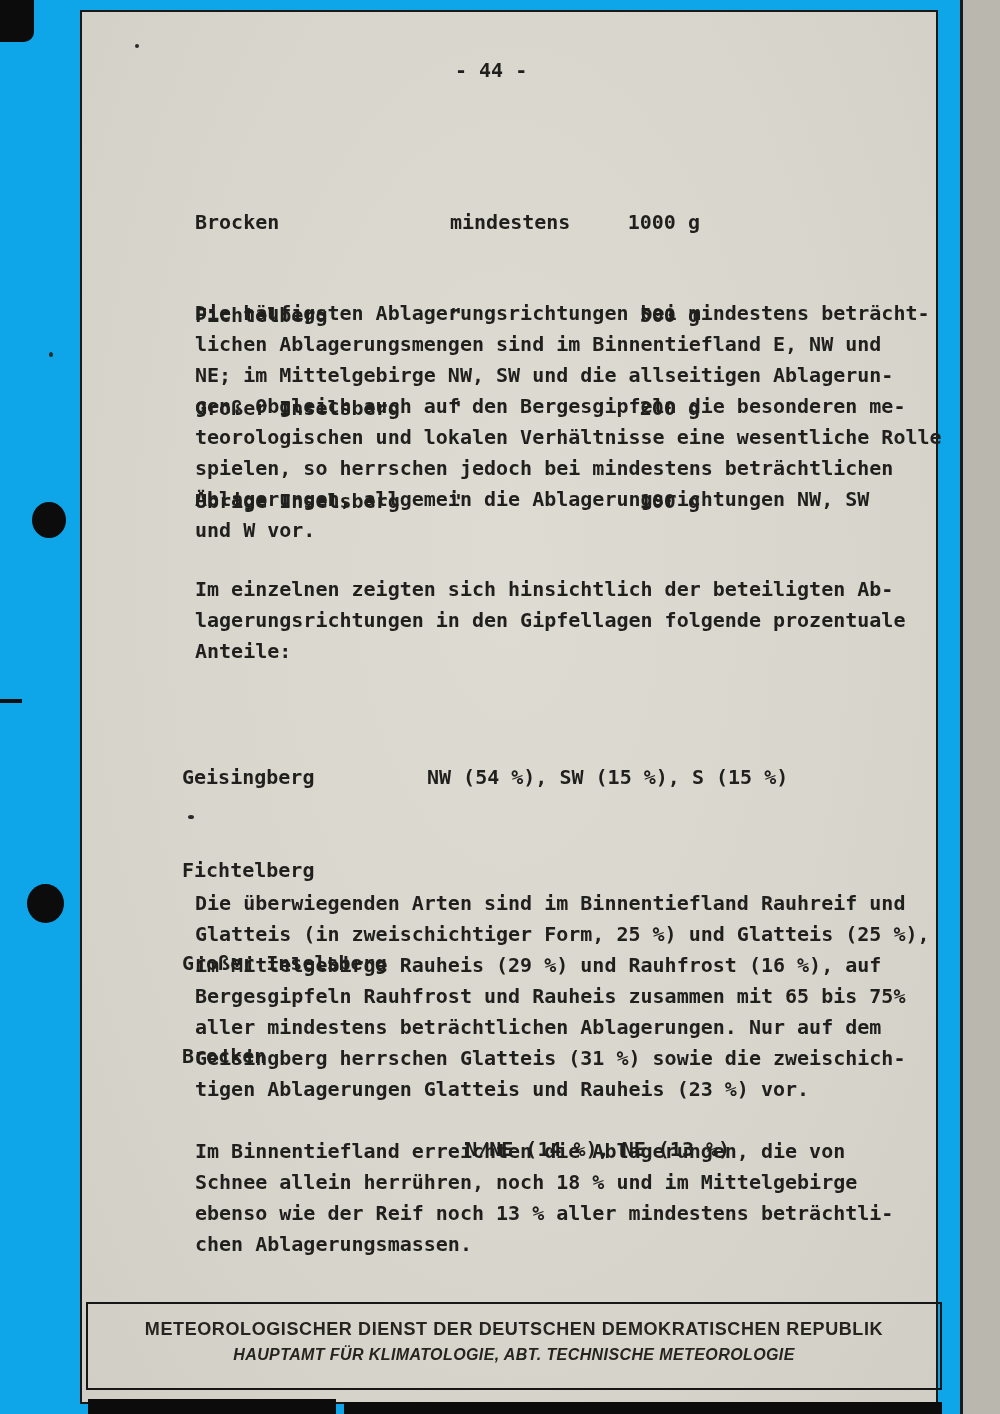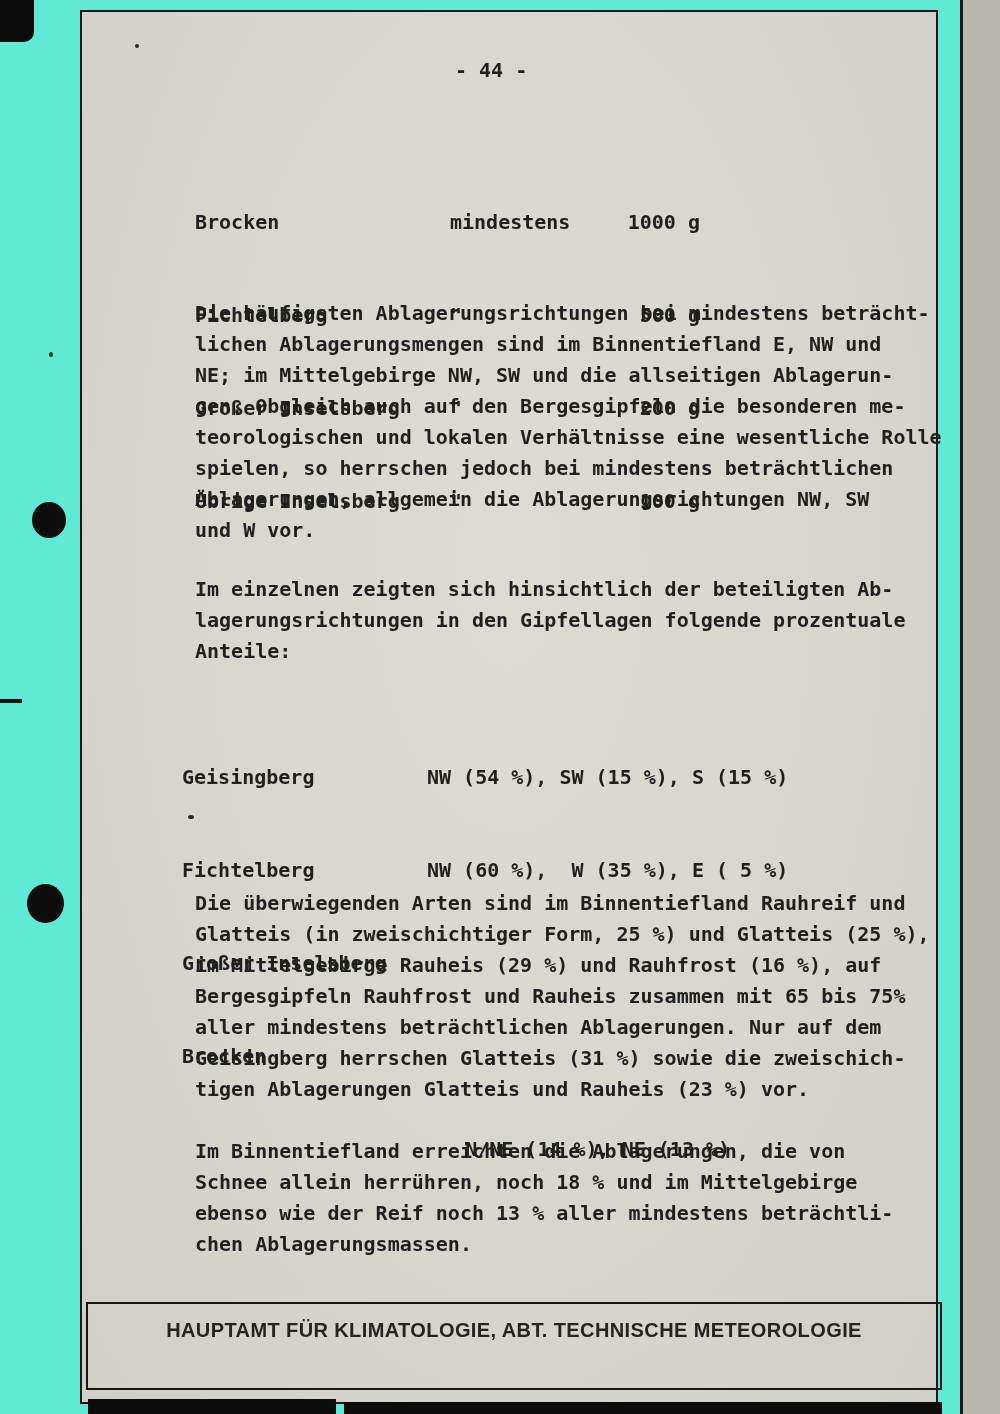--- a/index.html
+++ b/index.html
@@ -1,19 +1,19 @@
 <!DOCTYPE html>
 <html><head>
 <meta charset="utf-8">
 <style>
   html,body { margin:0; padding:0; }
   .scan {
     position:relative;
     width:1000px; height:1414px;
-    background:#5eead4;
+    background:#0ea5e9;
     overflow:hidden;
     font-family:"DejaVu Sans Mono", monospace;
     color:#1f1f1d;
   }
   .paper {
     position:absolute; left:80px; top:10px;
     width:858px; height:1394px;
     box-sizing:border-box;
     border:2px solid #181818;
     background:radial-gradient(ellipse at 50% 40%, #dedbd2 0%, #d8d5cc 60%, #d1cec5 100%);
@@ -48,21 +48,21 @@
     position:absolute; left:86px; top:1302px;
     width:856px; height:88px;
     box-sizing:border-box;
     border:2px solid #161616;
     display:flex; flex-direction:column; align-items:center;
     padding-top:15px; gap:6px;
     font-family:"Liberation Sans", sans-serif;
     color:#242420;
   }
   .footer-line1 { font-size:18px; letter-spacing:0.6px; font-weight:bold; }
-  .footer-line2 { font-size:20px; letter-spacing:0.4px; font-weight:bold; }
+  .footer-line2 { font-size:16px; letter-spacing:0.4px; font-weight:bold;font-style:italic; }
   .punch-hole {
     position:absolute; background:#0c0c0c; border-radius:50%;
   }
   .hole1 { left:32px; top:502px; width:34px; height:36px; }
   .hole2 { left:27px; top:884px; width:37px; height:39px; }
   .margin-dash {
     position:absolute; left:0; top:699px; width:22px; height:4px; background:#111;
   }
   .corner-blob {
     position:absolute; left:0; top:0; width:34px; height:42px;
@@ -124,21 +124,20 @@
 lagerungsrichtungen in den Gipfellagen folgende prozentuale
 Anteile:</div>
 
   <div class="typew ptable">
     <div class="prow">
       <span>Geisingberg</span>
       <span>NW (54 %), SW (15 %), S (15 %)</span>
     </div>
     <div class="prow">
       <span>Fichtelberg</span>
-      <span>NW (60 %),  W (35 %), E ( 5 %)</span>
     </div>
     <div class="prow">
       <span>Großer Inselsberg</span>
     </div>
     <div class="prow">
       <span>Brocken</span>
     </div>
     <div class="pcont">N/NE (14 %), NE (13 %)</div>
   </div>
 
@@ -149,20 +148,21 @@
 aller mindestens beträchtlichen Ablagerungen. Nur auf dem
 Geisingberg herrschen Glatteis (31 %) sowie die zweischich-
 tigen Ablagerungen Glatteis und Rauheis (23 %) vor.</div>
 
   <div class="typew p4">Im Binnentiefland erreichten die Ablagerungen, die von
 Schnee allein herrühren, noch 18 % und im Mittelgebirge
 ebenso wie der Reif noch 13 % aller mindestens beträchtli-
 chen Ablagerungsmassen.</div>
 
   <div class="footer-box">
+    <div class="footer-line1">METEOROLOGISCHER DIENST DER DEUTSCHEN DEMOKRATISCHEN REPUBLIK</div>
     <div class="footer-line2">HAUPTAMT FÜR KLIMATOLOGIE, ABT. TECHNISCHE METEOROLOGIE</div>
   </div>
 
   <div class="punch-hole hole1"></div>
   <div class="punch-hole hole2"></div>
   <div class="margin-dash"></div>
   <div class="corner-blob"></div>
   <div class="bottom-bar bbar1"></div>
   <div class="bottom-bar bbar2"></div>
   <div class="speck speck1"></div>

